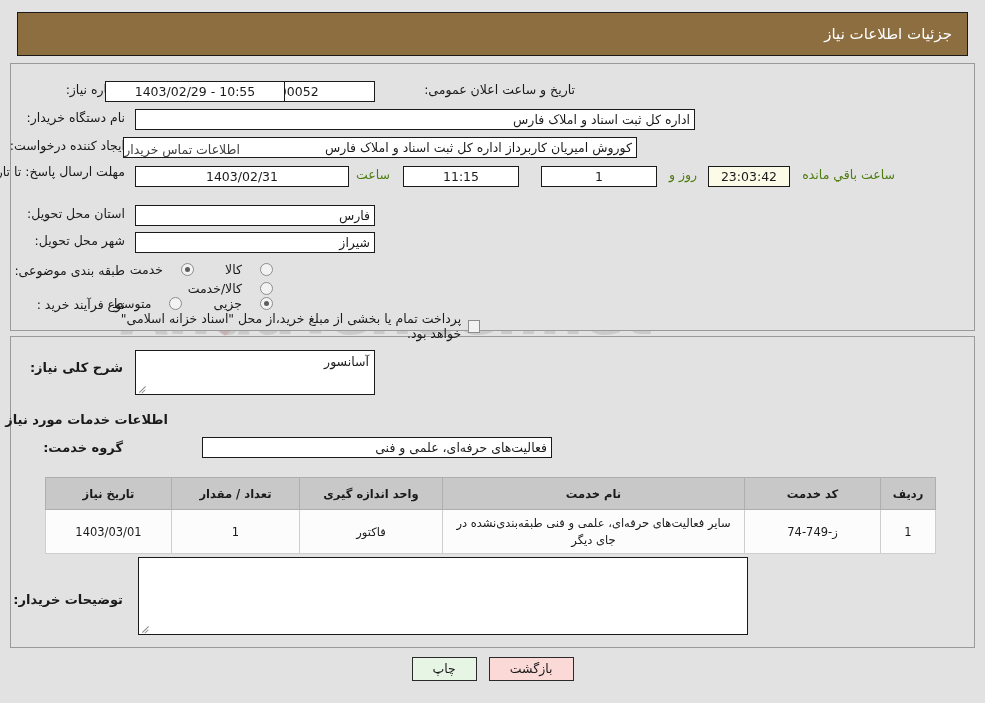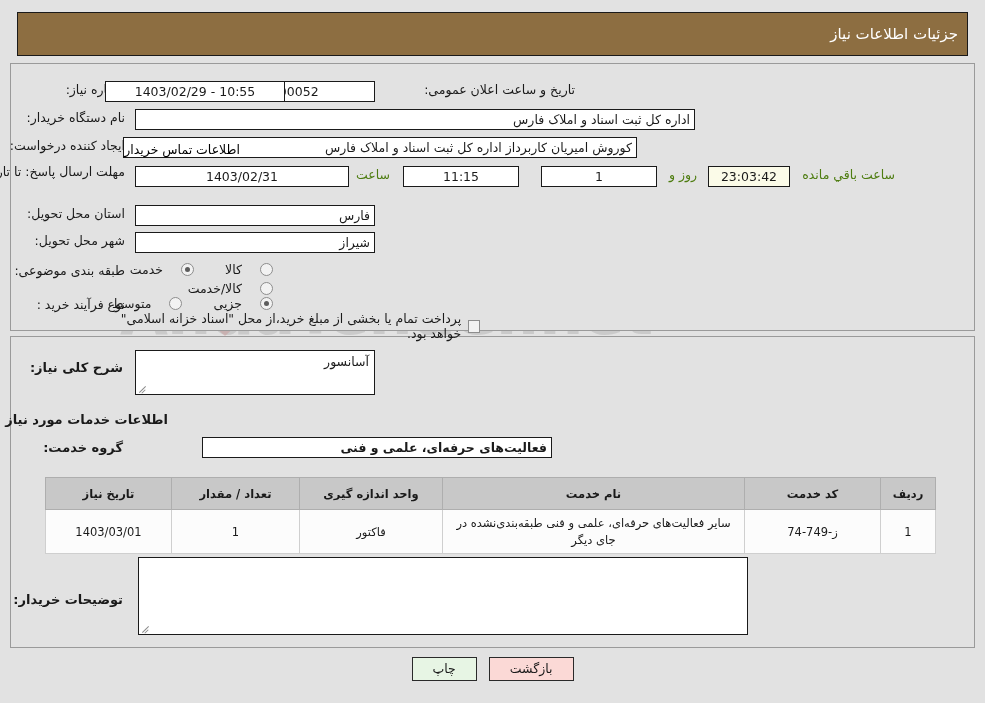--- a/index.html
+++ b/index.html
@@ -71,21 +71,21 @@
     left: 17px;
     top: 12px;
     width: 951px;
     height: 44px;
     background: #8d6e41;
     border: 1px solid #1a1a1a;
     box-sizing: border-box;
     display: flex;
     align-items: center;
     justify-content: flex-start;
-    padding: 0 9px;
+    padding: 0 15px;
     z-index: 10;
   }
   .header-title {
     color: #ffffff;
     font-size: 15px;
     font-weight: normal;
   }
 
   
   .panel {
@@ -122,21 +122,21 @@
     padding: 0 4px;
     overflow: hidden;
     text-overflow: clip;
     white-space: nowrap;
   }
   .fld.ctr  { text-align: center; }
   .fld.rgt  { text-align: right; }
   .fld.cream{ background: #fbfbe8; }
 
   .link {
-    color: #000000;
+    color: #404040;
     font-size: 12.5px;
     cursor: pointer;
   }
   .inline-lbl { font-size: 12.5px; color: #4d7c0f; margin: 0 5px; }
 
   
   .radio {
     width: 13px; height: 13px;
     border-radius: 50%;
     border: 1px solid #8d8d8d;
@@ -365,21 +365,21 @@
 
 <div class="sec-head" style="right:862px; top:360px; z-index:9;">شرح کلی نیاز:</div>
 <div class="ta" style="position:absolute; right:610px; top:350px; width:240px; height:45px; z-index:9;">
   <span>آسانسور</span>
   <span class="grip"></span>
 </div>
 
 <div class="sec-head" style="right:817px; top:412px; z-index:9;">اطلاعات خدمات مورد نیاز</div>
 
 <div class="sec-head" style="right:862px; top:440px; z-index:9;">گروه خدمت:</div>
-<div class="fld rgt" style="position:absolute; right:433px; top:437px; width:350px; z-index:9;font-weight:bold;">فعالیت‌های حرفه‌ای، علمی و فنی</div>
+<div class="fld rgt" style="position:absolute; right:433px; top:437px; width:350px; z-index:9;">فعالیت‌های حرفه‌ای، علمی و فنی</div>
 
 <div class="tbl-wrap">
   <table class="grid">
     <thead>
       <tr>
         <th style="width:42px;">ردیف</th>
         <th style="width:123px;">کد خدمت</th>
         <th>نام خدمت</th>
         <th style="width:130px;">واحد اندازه گیری</th>
         <th style="width:115px;">تعداد / مقدار</th>

